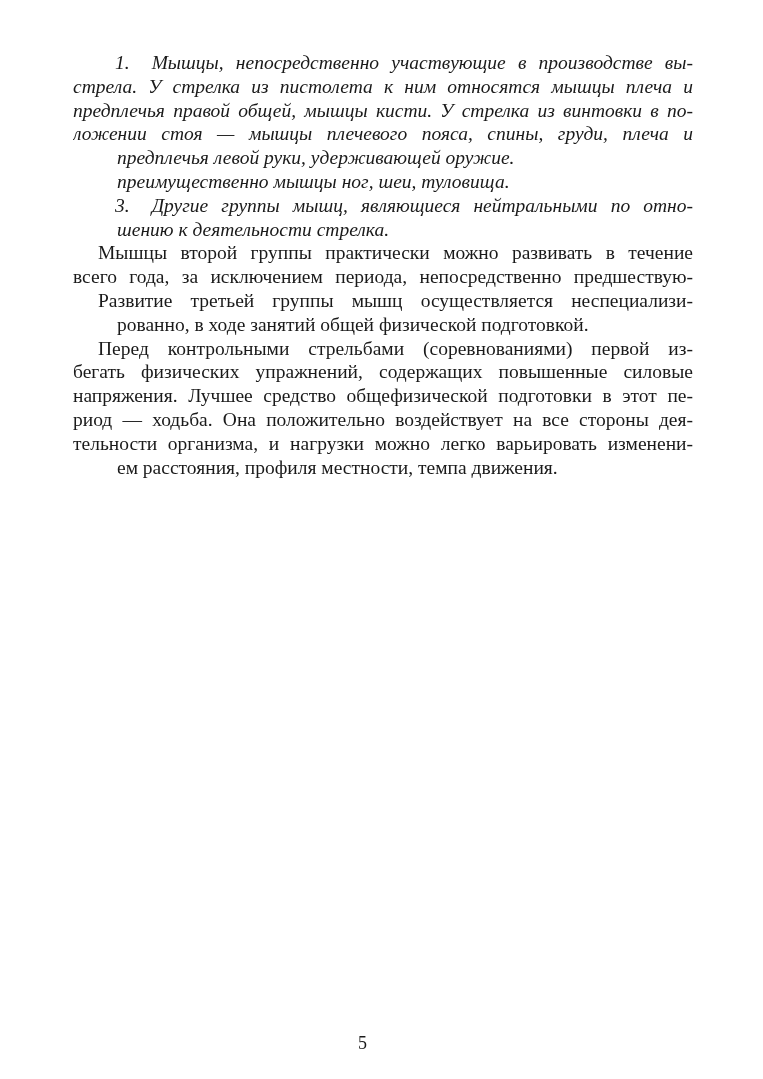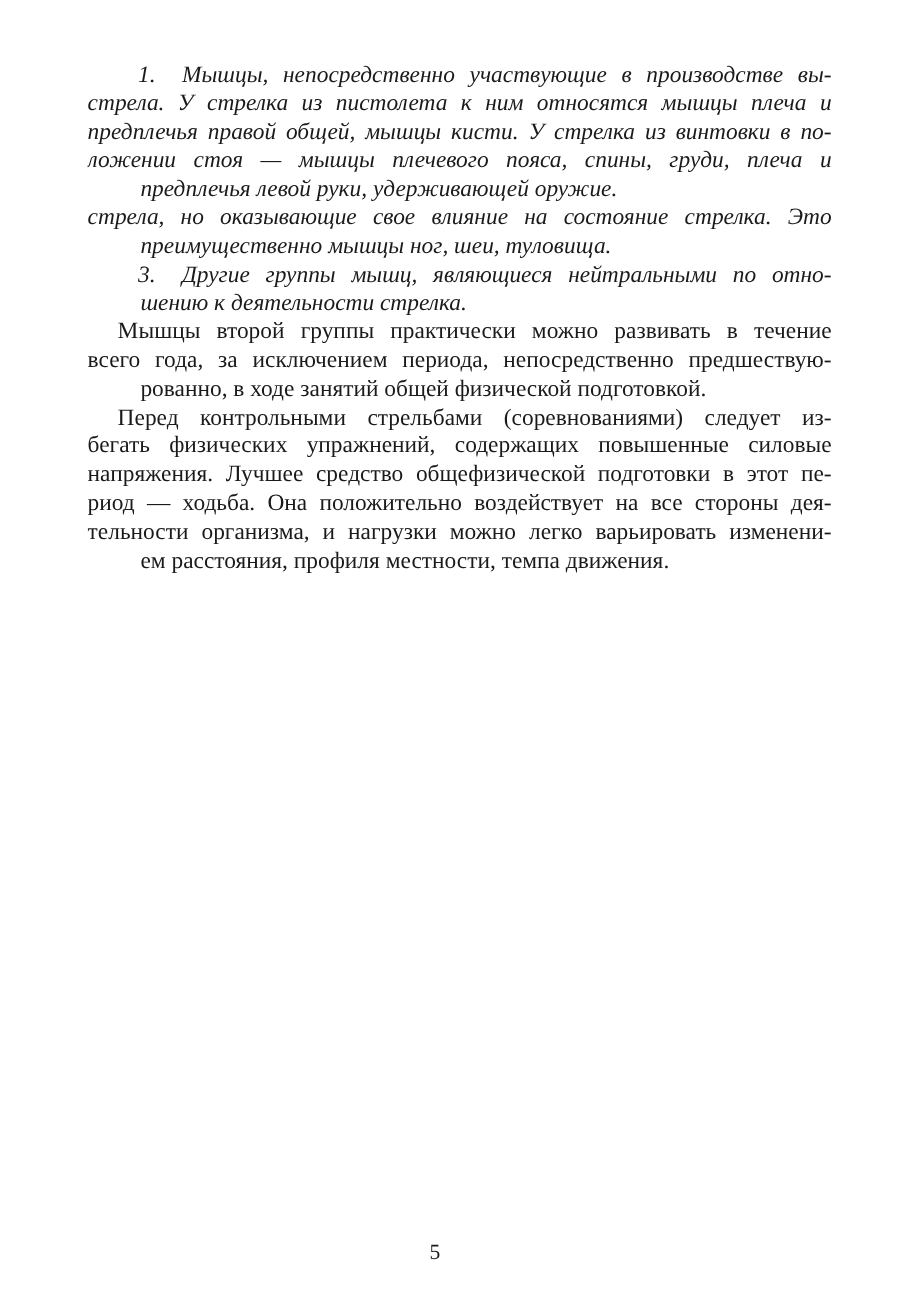--- a/index.html
+++ b/index.html
@@ -64,36 +64,36 @@
 <div class="page">
   <div class="text-block">
       <div class="paragraph numbered-italic">
         <div class="line first"><span>1.</span><span class="numgap"></span><span>Мышцы, непосредственно участвующие в производстве вы-</span></div>
         <div class="line">стрела. У стрелка из пистолета к ним относятся мышцы плеча и</div>
         <div class="line">предплечья правой общей, мышцы кисти. У стрелка из винтовки в по-</div>
         <div class="line">ложении стоя — мышцы плечевого пояса, спины, груди, плеча и</div>
         <div class="line last">предплечья левой руки, удерживающей оружие.</div>
       </div>
       <div class="paragraph numbered-italic">
-        <div class="line">стрела, но оказывающие свое влияние на состояние стрелка. Это</div>
         <div class="line last">преимущественно мышцы ног, шеи, туловища.</div>
       </div>
       <div class="paragraph numbered-italic">
         <div class="line first"><span>3.</span><span class="numgap"></span><span>Другие группы мышц, являющиеся нейтральными по отно-</span></div>
         <div class="line last">шению к деятельности стрелка.</div>
       </div>
       <div class="paragraph body">
         <div class="line first">Мышцы второй группы практически можно развивать в течение</div>
         <div class="line">всего года, за исключением периода, непосредственно предшествую-</div>
       </div>
       <div class="paragraph body">
+        <div class="line first">Развитие третьей группы мышц осуществляется неспециализи-</div>
         <div class="line last">рованно, в ходе занятий общей физической подготовкой.</div>
       </div>
       <div class="paragraph body">
-        <div class="line first">Перед контрольными стрельбами (соревнованиями) следует из-</div>
+        <div class="line first">Перед контрольными стрельбами (соревнованиями) первой из-</div>
         <div class="line">бегать физических упражнений, содержащих повышенные силовые</div>
         <div class="line">напряжения. Лучшее средство общефизической подготовки в этот пе-</div>
         <div class="line">риод — ходьба. Она положительно воздействует на все стороны дея-</div>
         <div class="line">тельности организма, и нагрузки можно легко варьировать изменени-</div>
         <div class="line last">ем расстояния, профиля местности, темпа движения.</div>
       </div>
     </div>
   <div class="page-number">5</div>
 </div>
 

